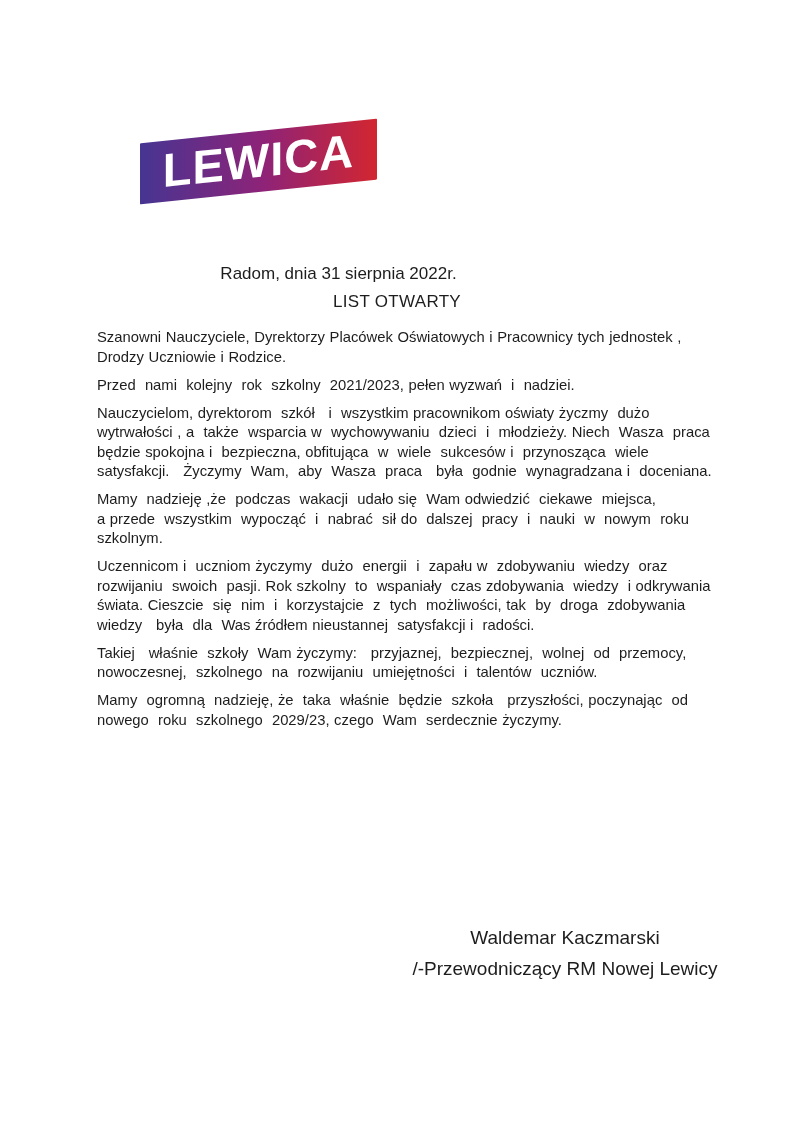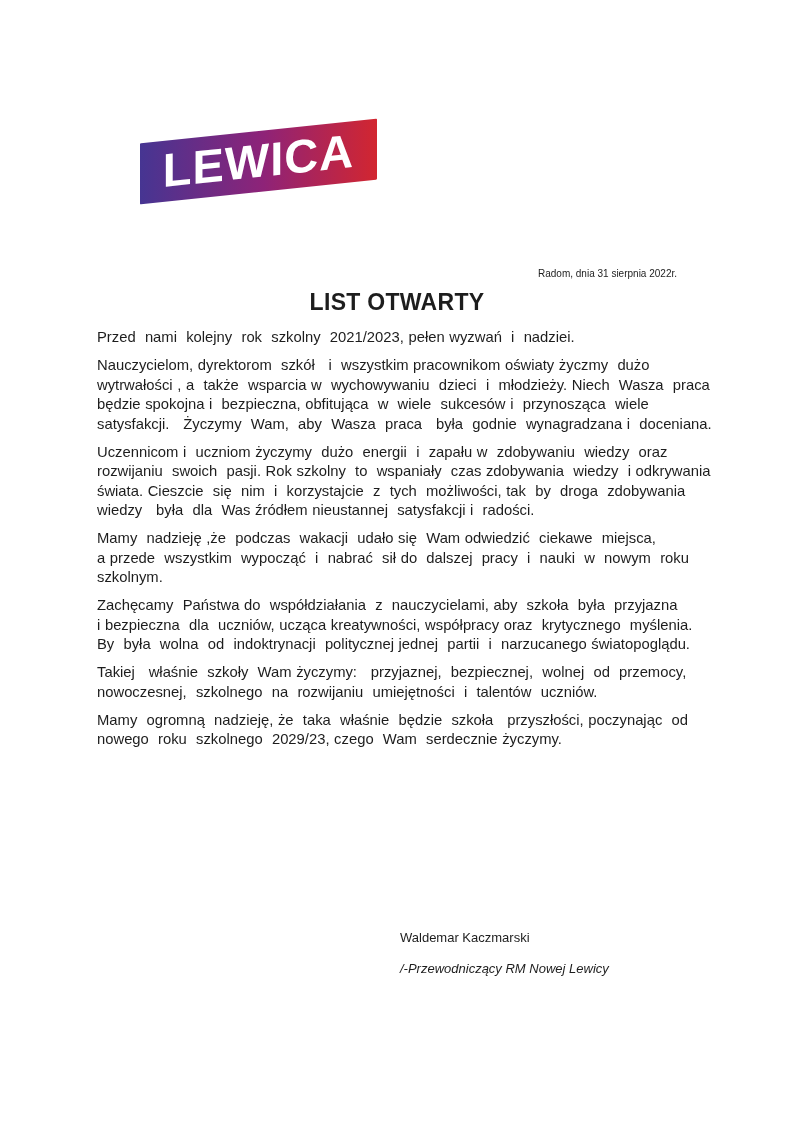--- a/index.html
+++ b/index.html
@@ -34,32 +34,32 @@
     line-height: 1;
     letter-spacing: 1px;
     padding-bottom: 3px;
     user-select: none;
   }
   .dateline {
     position: absolute;
     top: 264px;
     left: 0;
     right: 117px;
-    text-align: right;
-    font-size: 10px;
+    text-align: center;
+    font-size: 17px;
     line-height: 20px;
   }
   .letter-title {
     position: absolute;
     top: 291px;
     left: 0;
     width: 100%;
     text-align: center;
-    font-weight: bold;
-    font-size: 23px;
+    font-weight: normal;
+    font-size: 17px;
     letter-spacing: 0.3px;
     line-height: 22px;
   }
   .letter-body {
     position: absolute;
     left: 97px;
     top: 328px;
     width: 624px;
     font-size: 14.8px;
     line-height: 19.5px;
@@ -67,59 +67,58 @@
   .letter-body p {
     margin: 0 0 8.5px 0;
     white-space: pre-wrap;
     word-spacing: 0.5px;
   }
   .signature {
     position: absolute;
     left: 400px;
     top: 928px;
     width: 330px;
-    text-align: left;
-    font-size: 13px;
+    text-align: center;
+    font-size: 19px;
   }
   .sig-line {
     margin-bottom: 11px;
     line-height: 20px;
     white-space: nowrap;
   }
-  .italic { font-style: italic; }
+  .italic { }
 </style>
 </head>
 <body>
 
 <div class="page">
 
   <div class="logo-box">
     <span class="logo-text">LEWICA</span>
   </div>
 
   <div class="dateline">Radom, dnia 31 sierpnia 2022r.</div>
 
   <div class="letter-title">LIST OTWARTY</div>
 
   <div class="letter-body">
+    <p>Szanowni Nauczyciele, Dyrektorzy Placówek Oświatowych i Pracownicy tych jednostek ,
+Drodzy Uczniowie i Rodzice.</p>
     <p>Przed  nami  kolejny  rok  szkolny  2021/2023, pełen wyzwań  i  nadziei.</p>
     <p>Nauczycielom, dyrektorom  szkół   i  wszystkim pracownikom oświaty życzmy  dużo
 wytrwałości , a  także  wsparcia w  wychowywaniu  dzieci  i  młodzieży. Niech  Wasza  praca
 będzie spokojna i  bezpieczna, obfitująca  w  wiele  sukcesów i  przynosząca  wiele
 satysfakcji.   Życzymy  Wam,  aby  Wasza  praca   była  godnie  wynagradzana i  doceniana.</p>
+    <p>Mamy  nadzieję ,że  podczas  wakacji  udało się  Wam odwiedzić  ciekawe  miejsca,
+a przede  wszystkim  wypocząć  i  nabrać  sił do  dalszej  pracy  i  nauki  w  nowym  roku
+szkolnym.</p>
     <p>Uczennicom i  uczniom życzymy  dużo  energii  i  zapału w  zdobywaniu  wiedzy  oraz
 rozwijaniu  swoich  pasji. Rok szkolny  to  wspaniały  czas zdobywania  wiedzy  i odkrywania
 świata. Cieszcie  się  nim  i  korzystajcie  z  tych  możliwości, tak  by  droga  zdobywania
 wiedzy   była  dla  Was źródłem nieustannej  satysfakcji i  radości.</p>
-    <p>Mamy  nadzieję ,że  podczas  wakacji  udało się  Wam odwiedzić  ciekawe  miejsca,
-a przede  wszystkim  wypocząć  i  nabrać  sił do  dalszej  pracy  i  nauki  w  nowym  roku
-szkolnym.</p>
-    <p>Zachęcamy  Państwa do  współdziałania  z  nauczycielami, aby  szkoła  była  przyjazna
-i bezpieczna  dla  uczniów, ucząca kreatywności, współpracy oraz  krytycznego  myślenia.
-By  była  wolna  od  indoktrynacji  politycznej jednej  partii  i  narzucanego światopoglądu.</p>
     <p>Takiej   właśnie  szkoły  Wam życzymy:   przyjaznej,  bezpiecznej,  wolnej  od  przemocy,
 nowoczesnej,  szkolnego  na  rozwijaniu  umiejętności  i  talentów  uczniów.</p>
     <p>Mamy  ogromną  nadzieję, że  taka  właśnie  będzie  szkoła   przyszłości, poczynając  od
 nowego  roku  szkolnego  2029/23, czego  Wam  serdecznie życzymy.</p>
   </div>
 
   <div class="signature">
     <div class="sig-line">Waldemar Kaczmarski</div>
     <div class="sig-line italic">/-Przewodniczący RM Nowej Lewicy</div>
   </div>

